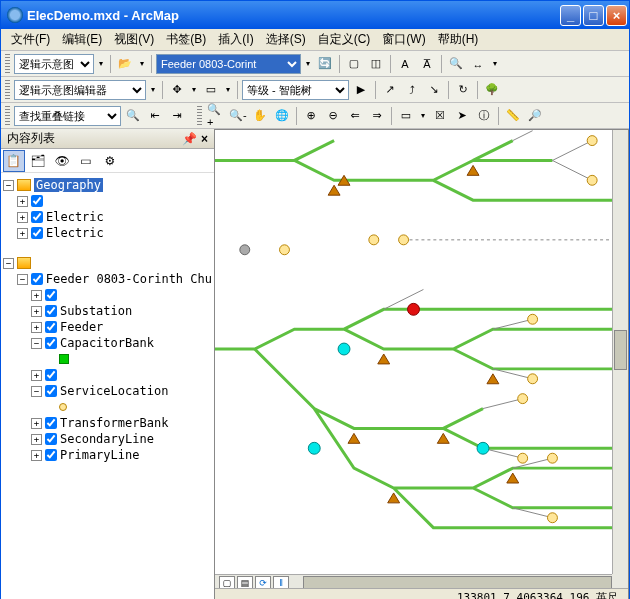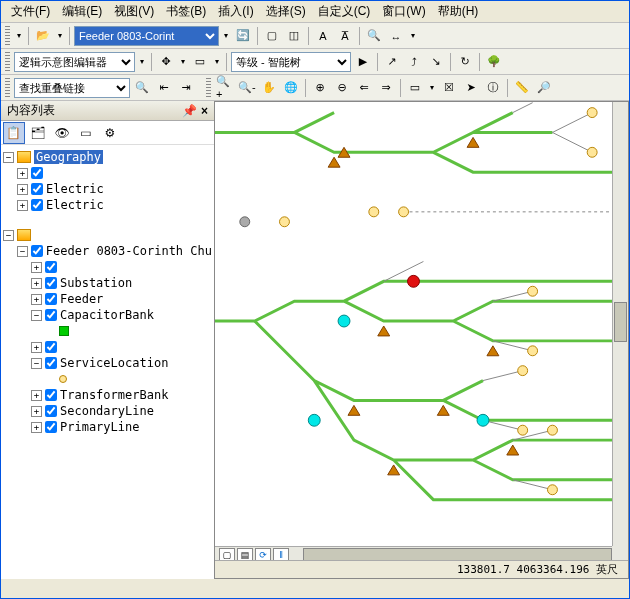--- a/index.html
+++ b/index.html
@@ -59,35 +59,45 @@
 .node-c { fill: #ffe699; stroke: #b8860b; stroke-width: 1; }
 .node-tri { fill: #cc7a00; stroke: #804000; stroke-width: 1; }
 .node-red { fill: #e01010; stroke: #800; }
 .node-cy { fill: #00e7e7; stroke: #088; }
 .node-g { fill: #aaa; stroke: #666; }
 </style>
 </head>
 <body>
 
 <div class="window">
+  <div class="titlebar">
+    <div class="titlebar-icon"></div>
+    <div class="titlebar-text">ElecDemo.mxd - ArcMap</div>
+    <div class="win-btns">
+      <div class="win-btn win-min">_</div>
+      <div class="win-btn win-max">□</div>
+      <div class="win-btn win-close">×</div>
+    </div>
+  </div>
 
   <div class="menubar">
     <span class="menu-item">文件(F)</span>
     <span class="menu-item">编辑(E)</span>
     <span class="menu-item">视图(V)</span>
     <span class="menu-item">书签(B)</span>
     <span class="menu-item">插入(I)</span>
     <span class="menu-item">选择(S)</span>
     <span class="menu-item">自定义(C)</span>
     <span class="menu-item">窗口(W)</span>
     <span class="menu-item">帮助(H)</span>
   </div>
 
   <div class="toolbar">
     <div class="grip"></div>
+    <select class="tb-combo" style="width:80px"><option>逻辑示意图</option></select>
     <div class="tb-dd">▾</div>
     <div class="tb-sep"></div>
     <div class="tb-btn">📂</div>
     <div class="tb-dd">▾</div>
     <div class="tb-sep"></div>
     <select class="tb-combo sel" style="width:145px"><option>Feeder 0803-Corint</option></select>
     <div class="tb-dd">▾</div>
     <div class="tb-btn">🔄</div>
     <div class="tb-sep"></div>
     <div class="tb-btn">▢</div>
@@ -96,43 +106,43 @@
     <div class="tb-btn">A</div>
     <div class="tb-btn">A̅</div>
     <div class="tb-sep"></div>
     <div class="tb-btn">🔍</div>
     <div class="tb-btn">↔</div>
     <div class="tb-dd">▾</div>
   </div>
 
   <div class="toolbar">
     <div class="grip"></div>
-    <select class="tb-combo" style="width:121px"><option>逻辑示意图编辑器</option></select>
+    <select class="tb-combo" style="width:132px"><option>逻辑示意图编辑器</option></select>
     <div class="tb-dd">▾</div>
     <div class="tb-sep"></div>
     <div class="tb-btn">✥</div>
     <div class="tb-dd">▾</div>
     <div class="tb-btn">▭</div>
     <div class="tb-dd">▾</div>
     <div class="tb-sep"></div>
-    <select class="tb-combo" style="width:120px"><option>等级 - 智能树</option></select>
+    <select class="tb-combo" style="width:107px"><option>等级 - 智能树</option></select>
     <div class="tb-btn">▶</div>
     <div class="tb-sep"></div>
     <div class="tb-btn">↗</div>
     <div class="tb-btn">⤴</div>
     <div class="tb-btn">↘</div>
     <div class="tb-sep"></div>
     <div class="tb-btn">↻</div>
     <div class="tb-sep"></div>
     <div class="tb-btn">🌳</div>
   </div>
 
   <div class="toolbar">
     <div class="grip"></div>
-    <select class="tb-combo" style="width:116px"><option>查找重叠链接</option></select>
+    <select class="tb-combo" style="width:107px"><option>查找重叠链接</option></select>
     <div class="tb-btn">🔍</div>
     <div class="tb-btn">⇤</div>
     <div class="tb-btn">⇥</div>
     <div class="grip" style="margin-left:8px"></div>
     <div class="tb-btn">🔍+</div>
     <div class="tb-btn">🔍-</div>
     <div class="tb-btn">✋</div>
     <div class="tb-btn">🌐</div>
     <div class="tb-sep"></div>
     <div class="tb-btn">⊕</div>

